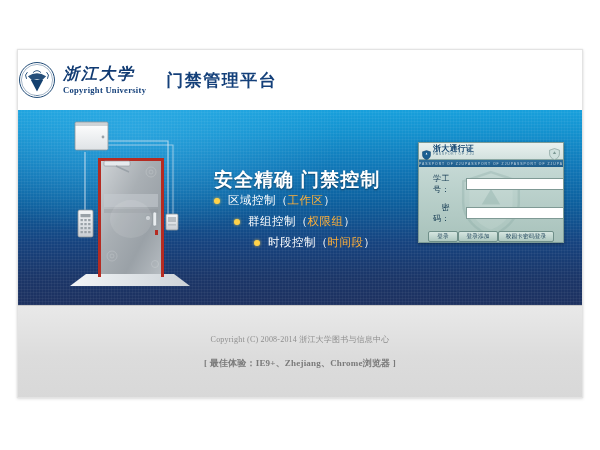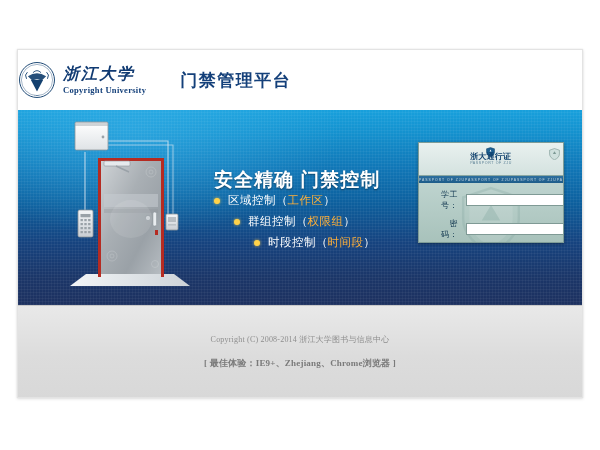--- a/index.html
+++ b/index.html
@@ -66,21 +66,21 @@
     font-family: "Liberation Serif", "DejaVu Serif", serif;
     font-size: 8.5px;
     font-weight: bold;
     color: #14407a;
     letter-spacing: 0.3px;
     line-height: 1.2;
     margin-top: 1px;
   }
 
   .app-title {
-    margin-left: 34px;
+    margin-left: 20px;
     font-size: 17px;
     font-weight: bold;
     color: #14407a;
     letter-spacing: 1.5px;
   }
 
   
   .banner {
     position: relative;
     height: 195px;
@@ -159,27 +159,26 @@
     width: 146px;
     height: 101px;
     background: linear-gradient(180deg, #cfe0dd 0%, #bcd2cd 45%, #a8c2bb 100%);
     border: 1px solid #7e9c97;
     box-shadow: 0 1px 3px rgba(0,0,0,0.35);
     overflow: hidden;
   }
 
   .lp-head {
     position: relative;
-    height: 33px;
+    height: 17px;
     background: linear-gradient(180deg, #e9f1ef 0%, #d4e2df 100%);
     border-bottom: 1px solid #8aa7a2;
     display: flex;
     align-items: center;
     padding: 0 3px;
-    flex-direction: column;
   }
 
   .lp-shield-sm { width: 9px; height: 10px; flex: 0 0 9px; margin-right: 2px; }
 
   .lp-titles { display: flex; flex-direction: column; line-height: 1; }
   .lp-title-cn { font-size: 8px; font-weight: bold; color: #12436f; letter-spacing: 0.2px; }
   .lp-title-en { font-size: 3.6px; color: #5a7f94; letter-spacing: 0.6px; margin-top: 0.5px; }
 
   .lp-corner-shield { position: absolute; right: 3px; top: 3px; width: 11px; height: 12px; }
 
@@ -214,21 +213,21 @@
     margin-bottom: 7px;
     z-index: 2;
   }
 
   .lp-label {
     font-size: 8px;
     color: #10364f;
     width: 40px;
     flex: 0 0 40px;
     text-align: right;
-    padding-right: 8px;
+    padding-right: 16px;
     letter-spacing: 0.5px;
   }
 
   .lp-input {
     flex: 1;
     height: 12px;
     background: #ffffff;
     border: 1px solid #7f9a95;
     font-size: 8px;
     color: #222;

